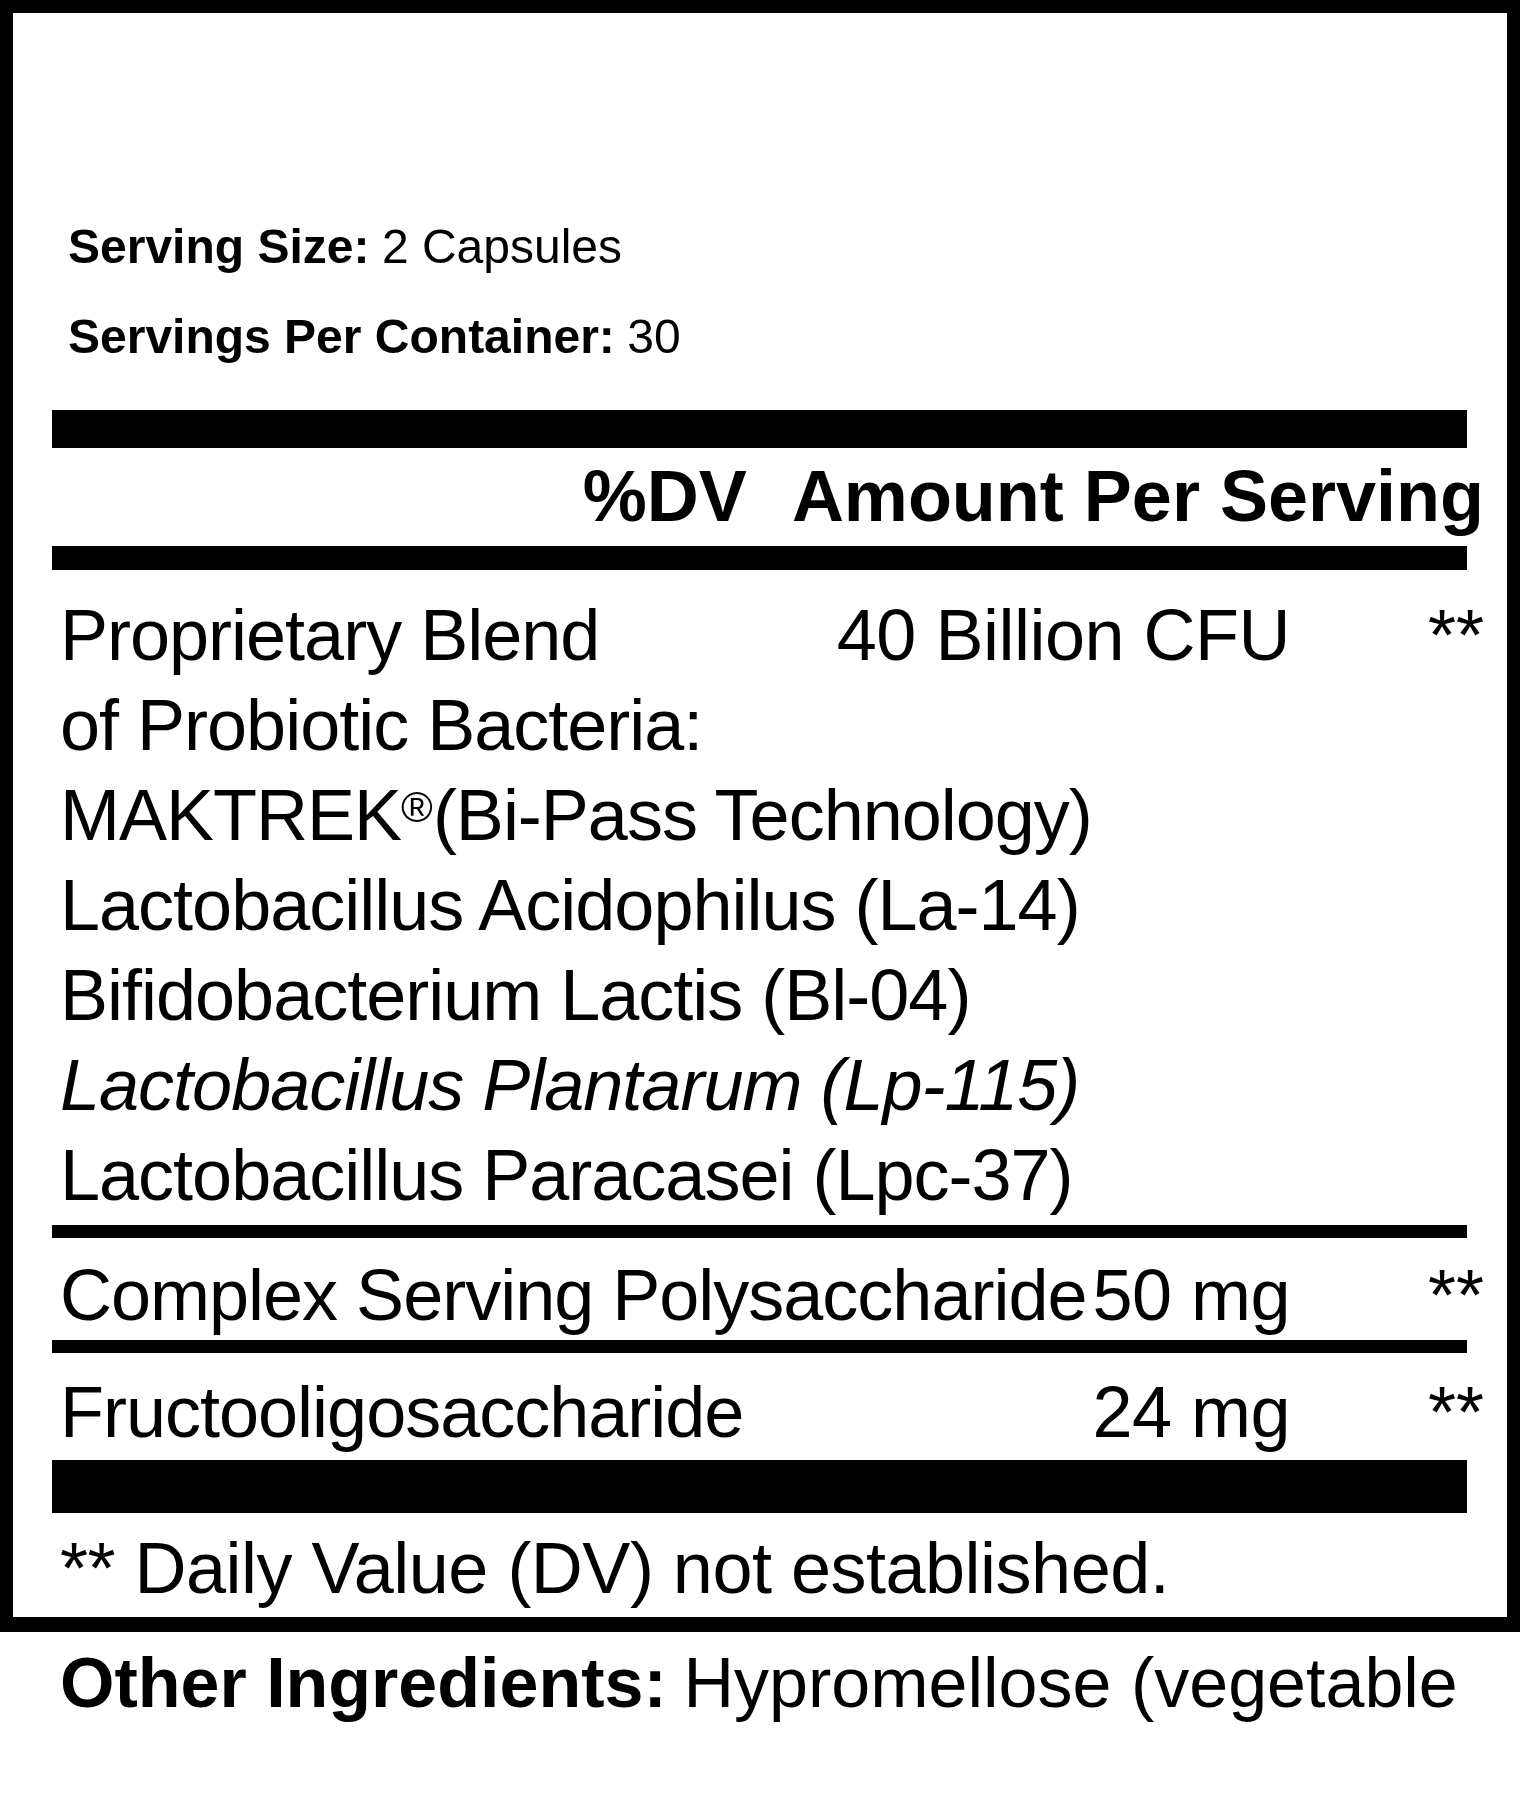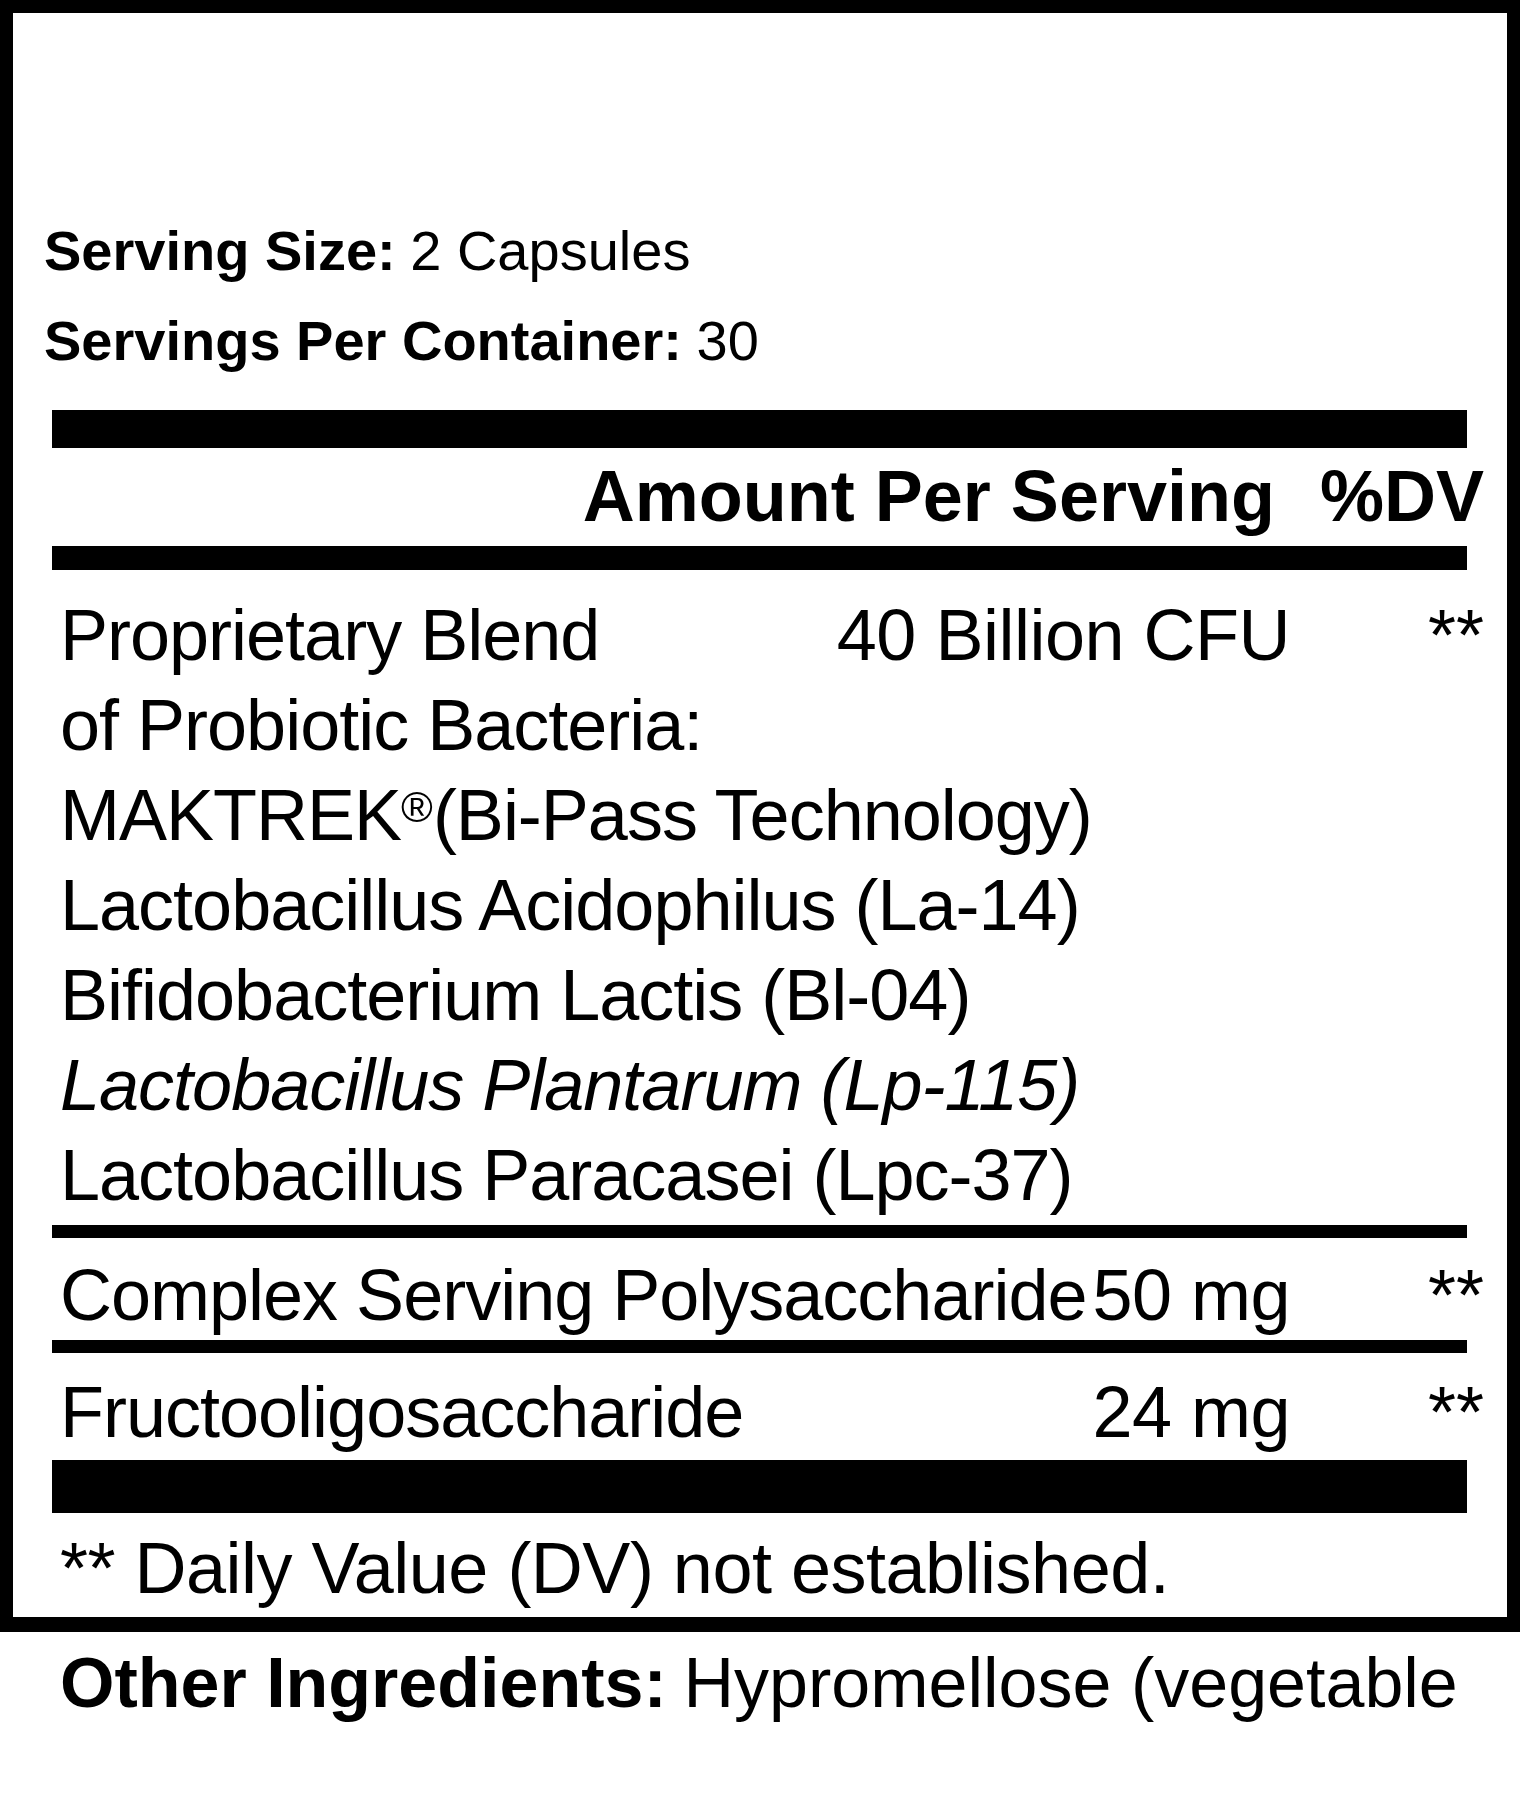--- a/index.html
+++ b/index.html
@@ -15,21 +15,21 @@
     background: #fff;
   }
 
   .txt { position: absolute; line-height: 1; white-space: nowrap; }
 
   .title {
     left: 56px; top: 28px;
     font-size: 164px; font-weight: 700; letter-spacing: -3px;
   }
 
-  .serving-line { left: 44px; font-size: 56px; }
+  .serving-line { left: 68px; font-size: 48px; }
   .serving-line .lbl { font-weight: 700; margin-right: 0.26em; }
   .line-serving-size { top: 223px; }
   .line-servings-per { top: 313px; }
 
   .bar { position: absolute; left: 52px; width: 1415px; background: #000; }
   .bar-a { top: 410px; height: 38px; }
   .bar-b { top: 546px; height: 24px; }
   .bar-c { top: 1225px; height: 13px; }
   .bar-d { top: 1340px; height: 13px; }
   .bar-e { top: 1460px; height: 53px; }
@@ -77,22 +77,22 @@
     <span class="lbl">Serving Size:</span><span>2 Capsules</span>
   </div>
 
   <div class="txt serving-line line-servings-per">
     <span class="lbl">Servings Per Container:</span><span>30</span>
   </div>
 
   <div class="bar bar-a"></div>
 
   <div class="col-header">
+    <span>%DV</span>
     <span>Amount Per Serving</span>
-    <span>%DV</span>
   </div>
 
   <div class="bar bar-b"></div>
 
   <div class="txt rowtxt name r-blend-1">Proprietary Blend</div>
   <div class="txt rowtxt amt r-blend-1">40 Billion CFU</div>
   <div class="txt rowtxt dv r-blend-1">**</div>
 
   <div class="txt rowtxt name r-blend-2">of Probiotic Bacteria:</div>
 

